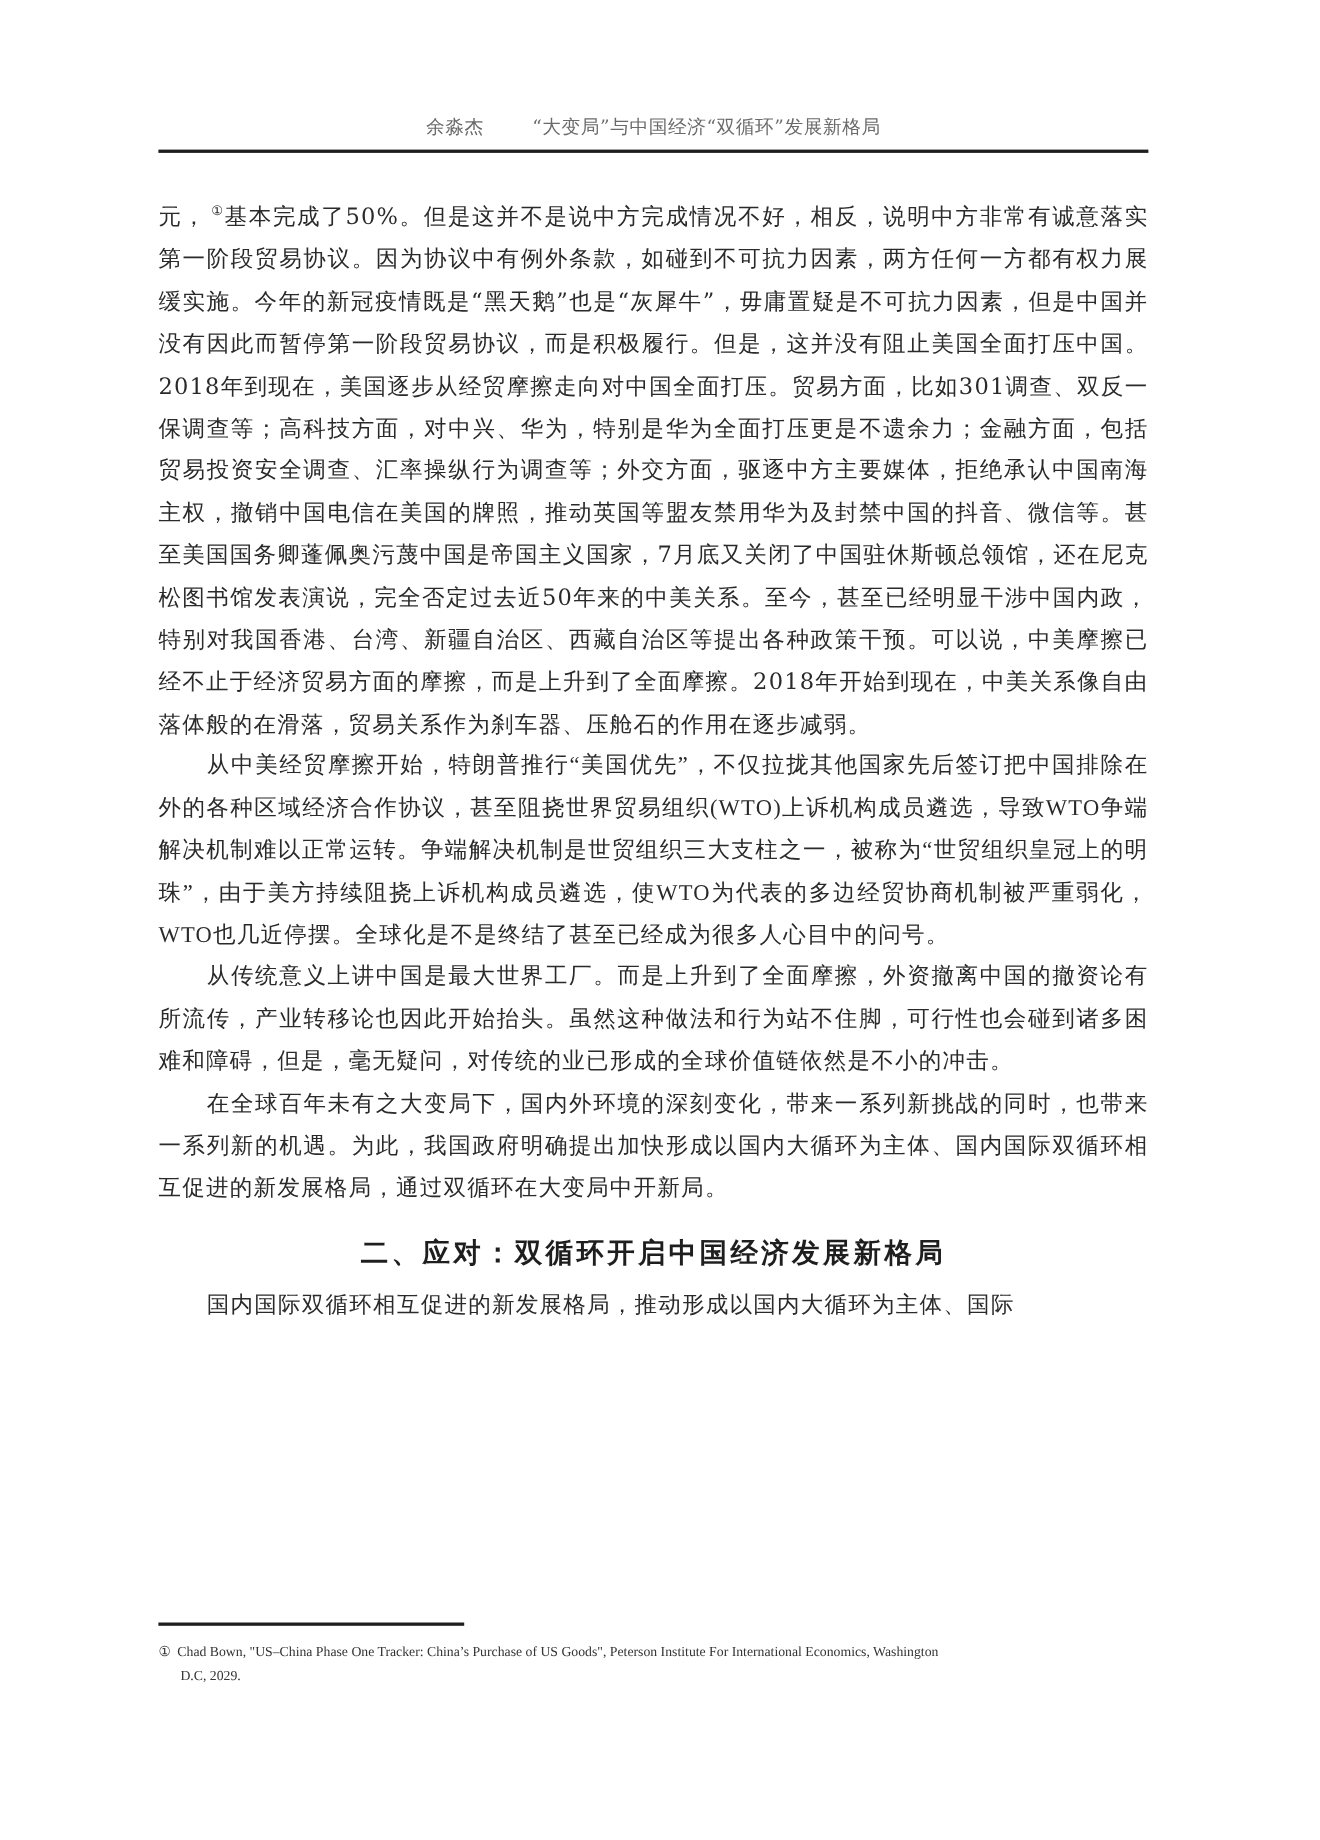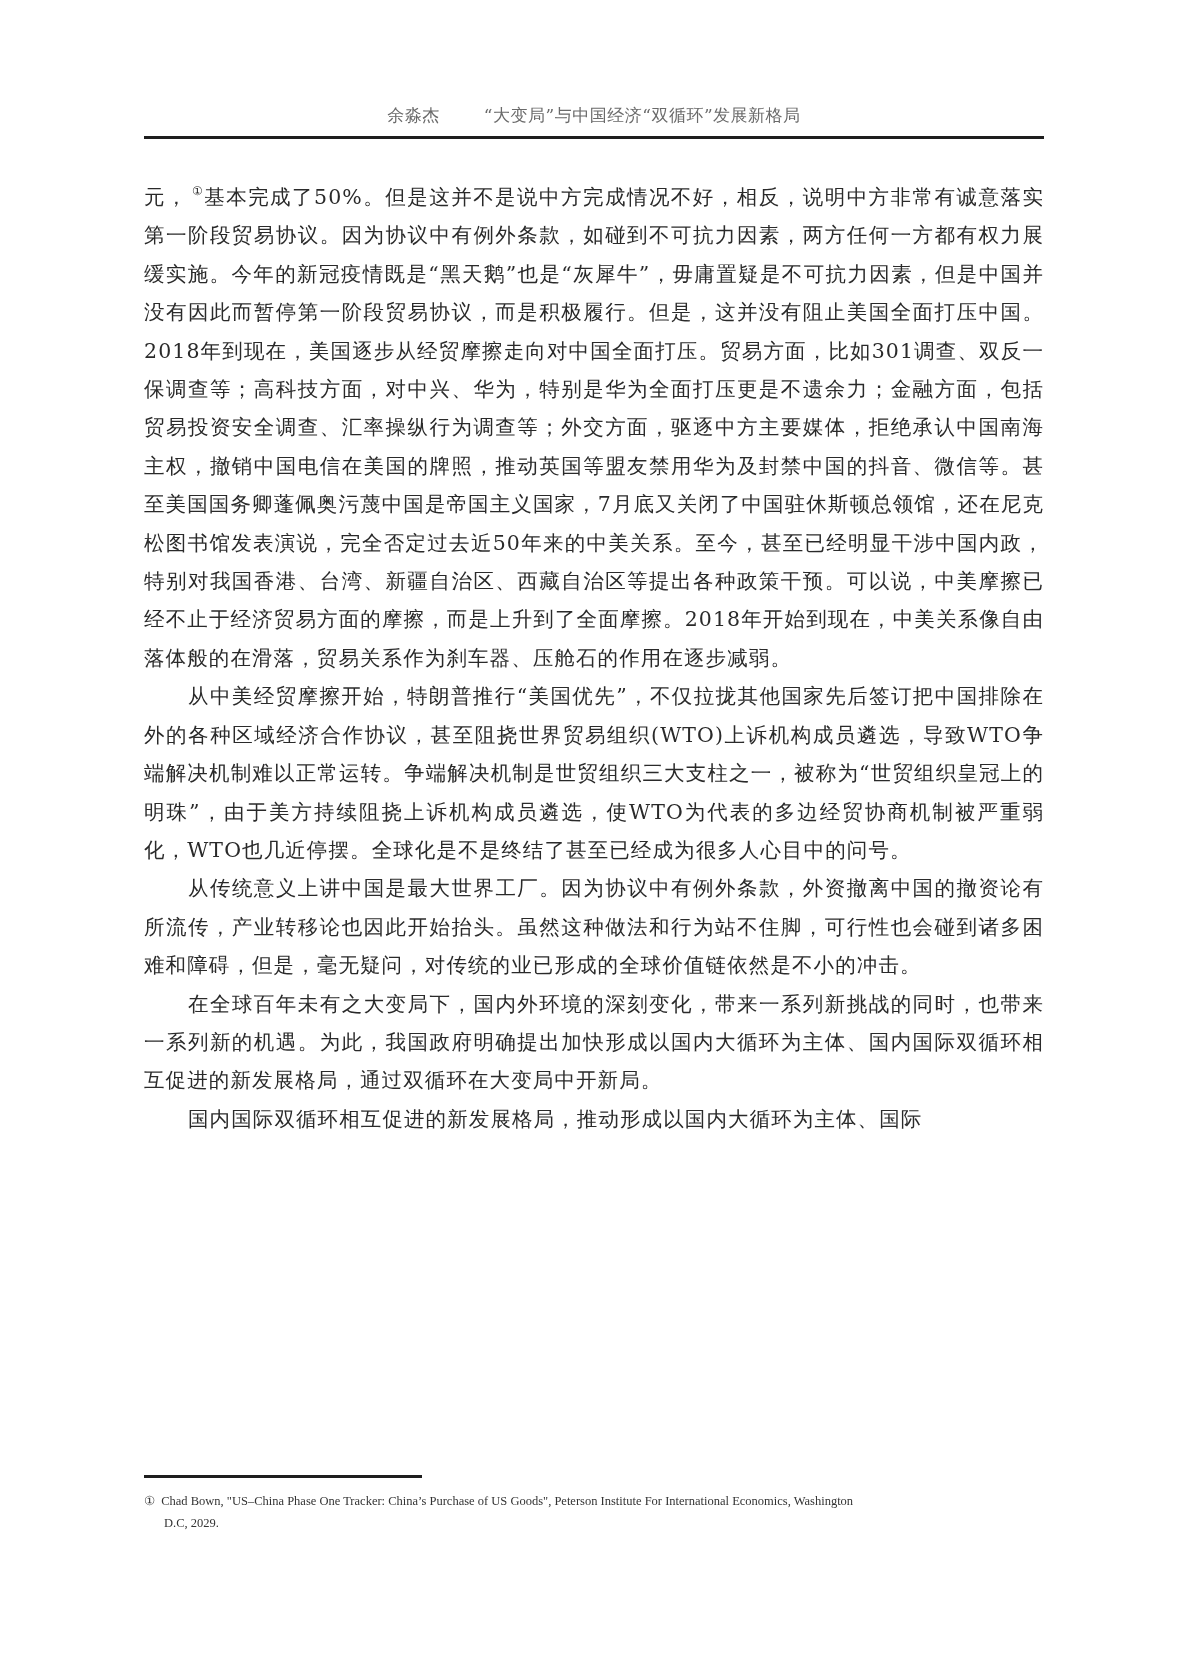--- a/index.html
+++ b/index.html
@@ -51,20 +51,21 @@
     .para {
       font-size: 20.5px;
       line-height: 38.4px;
       margin: 0;
       text-align: justify;
       text-justify: inter-character;
       letter-spacing: 1.1px;
     }
     .para.indent {
       text-indent: 44px;
+      font-family: Liberation Serif, serif;
     }
     .sup {
       font-size: 12px;
       vertical-align: 9px;
       line-height: 0;
       margin-left: 4px;
     }
     .subheading {
       font-size: 23px;
       line-height: 30px;
@@ -119,24 +120,25 @@
   <div class="header-rule"></div>
 
   <div class="body-text">
 
     <p class="para"><span>元，</span><span class="sup">①</span><span>基本完成了50%。但是这并不是说中方完成情况不好，相反，说明中方非常有诚意落实第一阶段贸易协议。因为协议中有例外条款，如碰到不可抗力因素，两方任何一方都有权力展缓实施。今年的新冠疫情既是“黑天鹅”也是“灰犀牛”，毋庸置疑是不可抗力因素，但是中国并没有因此而暂停第一阶段贸易协议，而是积极履行。但是，这并没有阻止美国全面打压中国。2018年到现在，美国逐步从经贸摩擦走向对中国全面打压。贸易方面，比如301调查、双反一保调查等；高科技方面，对中兴、华为，特别是华为全面打压更是不遗余力；金融方面，包括贸易投资安全调查、汇率操纵行为调查等；外交方面，驱逐中方主要媒体，拒绝承认中国南海主权，撤销中国电信在美国的牌照，推动英国等盟友禁用华为及封禁中国的抖音、微信等。甚至美国国务卿蓬佩奥污蔑中国是帝国主义国家，7月底又关闭了中国驻休斯顿总领馆，还在尼克松图书馆发表演说，完全否定过去近50年来的中美关系。至今，甚至已经明显干涉中国内政，特别对我国香港、台湾、新疆自治区、西藏自治区等提出各种政策干预。可以说，中美摩擦已经不止于经济贸易方面的摩擦，而是上升到了全面摩擦。2018年开始到现在，中美关系像自由落体般的在滑落，贸易关系作为刹车器、压舱石的作用在逐步减弱。</span></p>
 
 
     <p class="para indent">从中美经贸摩擦开始，特朗普推行“美国优先”，不仅拉拢其他国家先后签订把中国排除在外的各种区域经济合作协议，甚至阻挠世界贸易组织(WTO)上诉机构成员遴选，导致WTO争端解决机制难以正常运转。争端解决机制是世贸组织三大支柱之一，被称为“世贸组织皇冠上的明珠”，由于美方持续阻挠上诉机构成员遴选，使WTO为代表的多边经贸协商机制被严重弱化，WTO也几近停摆。全球化是不是终结了甚至已经成为很多人心目中的问号。</p>
 
 
-    <p class="para indent">从传统意义上讲中国是最大世界工厂。因为协议中有例外条款，外资撤离中国的撤资论有所流传，产业转移论也因此开始抬头。虽然这种做法和行为站不住脚，可行性也会碰到诸多困难和障碍，但是，毫无疑问，对传统的业已形成的全球价值链依然是不小的冲击。</p>
+    <p class="para indent">从传统意义上讲中国是最大世界工厂。而是上升到了全面摩擦，外资撤离中国的撤资论有所流传，产业转移论也因此开始抬头。虽然这种做法和行为站不住脚，可行性也会碰到诸多困难和障碍，但是，毫无疑问，对传统的业已形成的全球价值链依然是不小的冲击。</p>
 
     <p class="para indent">在全球百年未有之大变局下，国内外环境的深刻变化，带来一系列新挑战的同时，也带来一系列新的机遇。为此，我国政府明确提出加快形成以国内大循环为主体、国内国际双循环相互促进的新发展格局，通过双循环在大变局中开新局。</p>
 
+    <div class="section-heading">二、应对：双循环开启中国经济发展新格局</div>
 
     <p class="para indent">国内国际双循环相互促进的新发展格局，推动形成以国内大循环为主体、国际</p>
   </div>
 
   <div class="footnote-rule"></div>
   <div class="footnote">
     <div><span class="fn-mark">①</span><span>Chad Bown, "US–China Phase One Tracker: China’s Purchase of US Goods", Peterson Institute For International Economics, Washington</span></div>
     <div class="fn-cont">D.C, 2029.</div>
   </div>
 

